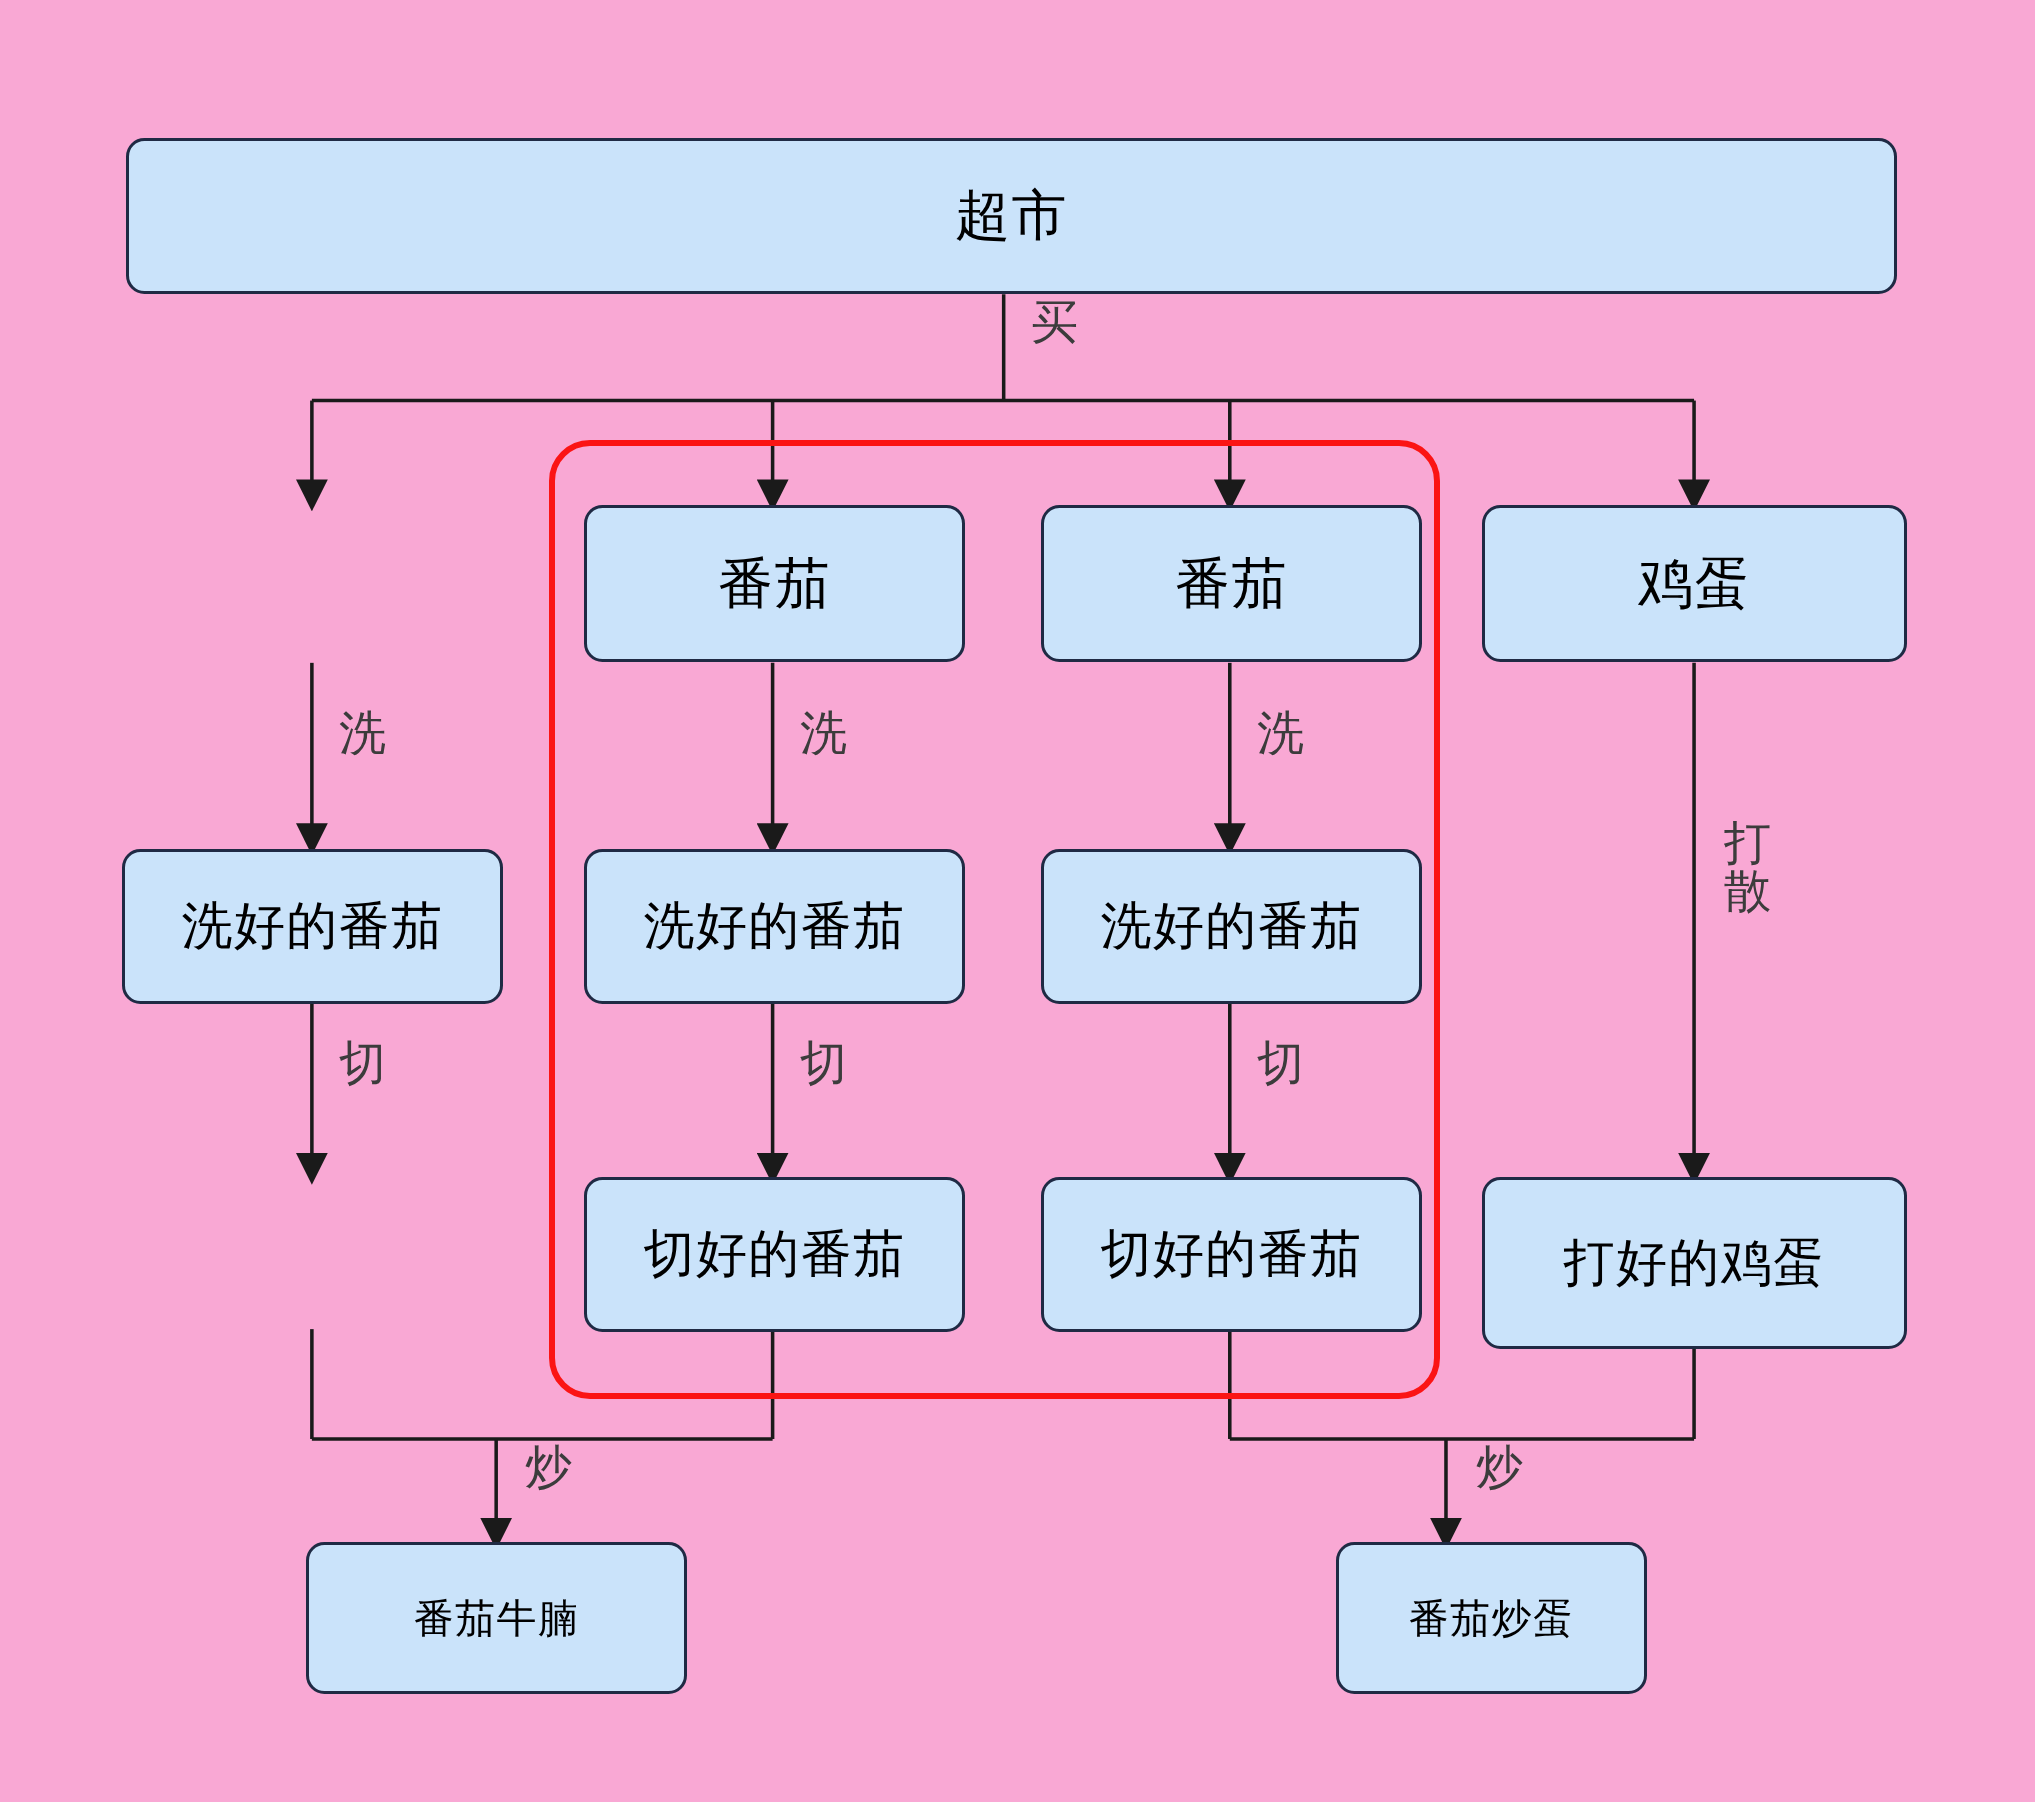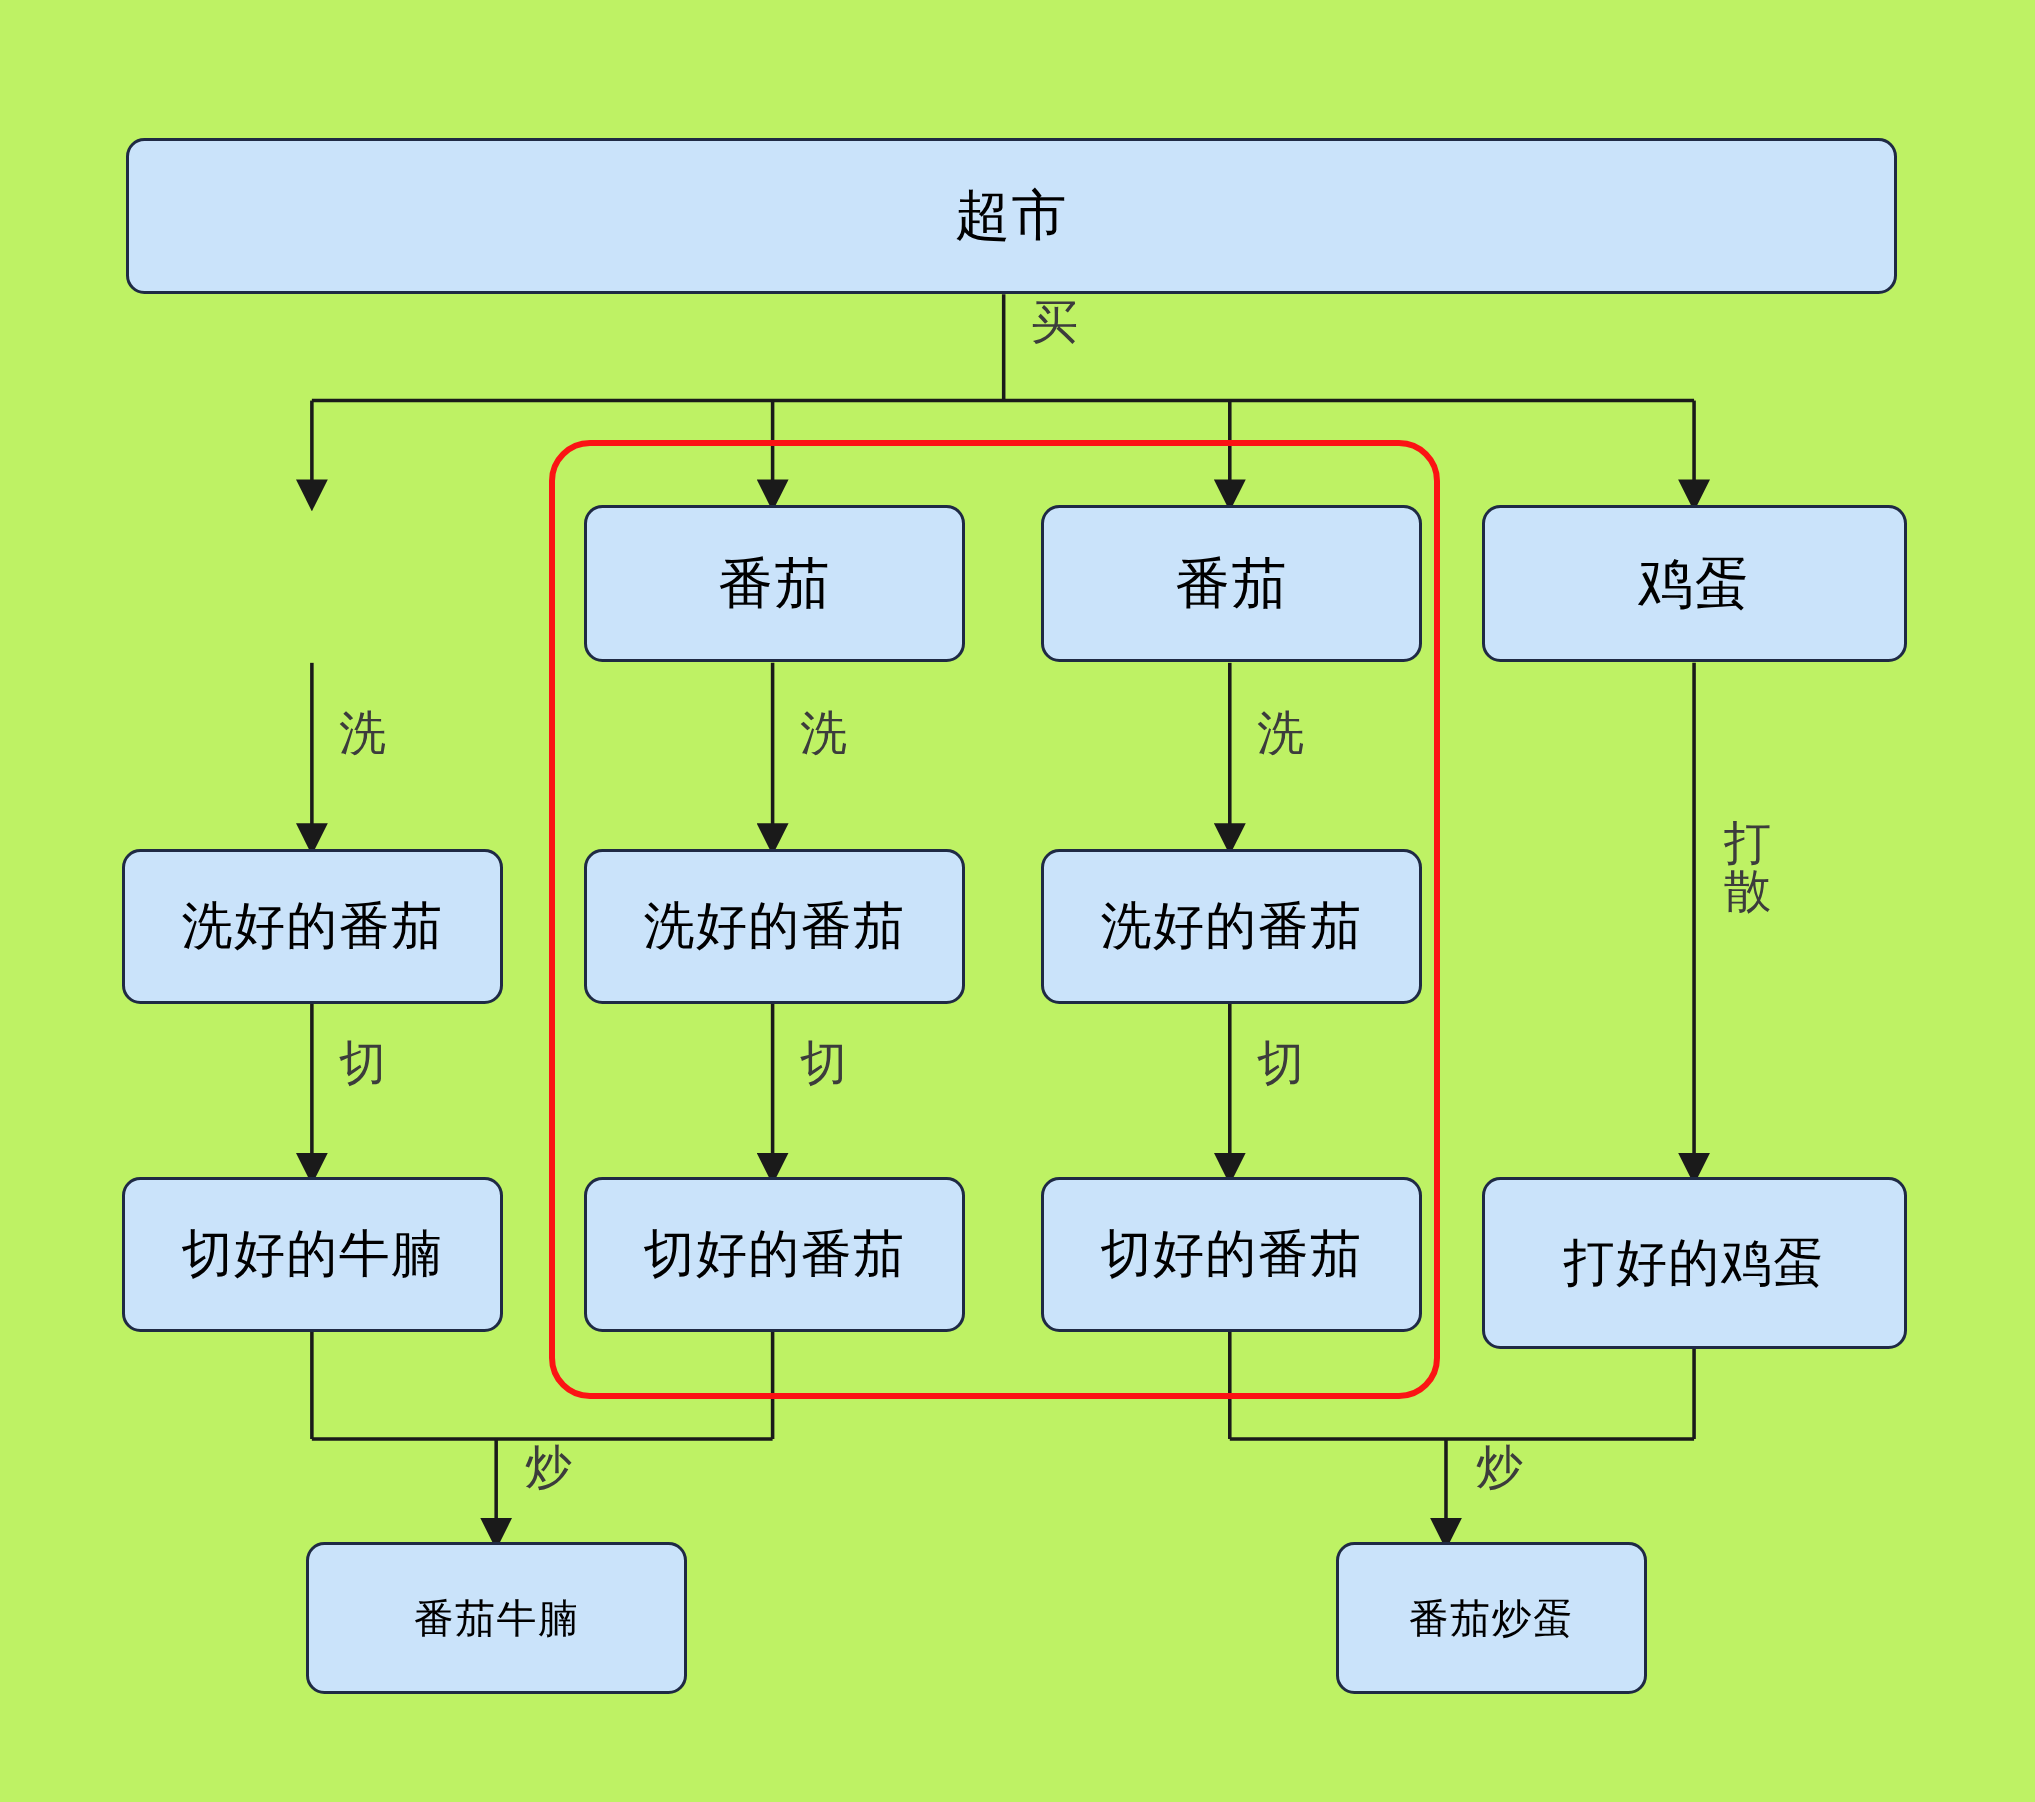--- a/index.html
+++ b/index.html
@@ -8,21 +8,21 @@
     padding: 0;
     background: #F7F3F0;
   }
   body {
     font-family: "Liberation Sans", "DejaVu Sans", sans-serif;
   }
   #stage {
     position: relative;
     width: 2035px;
     height: 1802px;
-    background: #bef264;
+    background: #f9a8d4;
     overflow: hidden;
   }
   #edges {
     position: absolute;
     left: 0;
     top: 0;
     width: 2035px;
     height: 1802px;
     pointer-events: none;
   }
@@ -139,23 +139,20 @@
     <span>洗好的番茄</span>
   </div>
   <div class="node stage" style="left:1041px; top:849px; width:381px; height:155px;">
     <span>洗好的番茄</span>
   </div>
 
   <div class="edge-label" style="left:339px; top:1039px;"><span>切</span></div>
   <div class="edge-label" style="left:800px; top:1039px;"><span>切</span></div>
   <div class="edge-label" style="left:1257px; top:1039px;"><span>切</span></div>
 
-  <div class="node stage" style="left:122px; top:1177px; width:381px; height:155px;">
-    <span>切好的牛腩</span>
-  </div>
   <div class="node stage" style="left:584px; top:1177px; width:381px; height:155px;">
     <span>切好的番茄</span>
   </div>
   <div class="node stage" style="left:1041px; top:1177px; width:381px; height:155px;">
     <span>切好的番茄</span>
   </div>
   <div class="node stage" style="left:1482px; top:1177px; width:425px; height:172px;">
     <span>打好的鸡蛋</span>
   </div>
 

